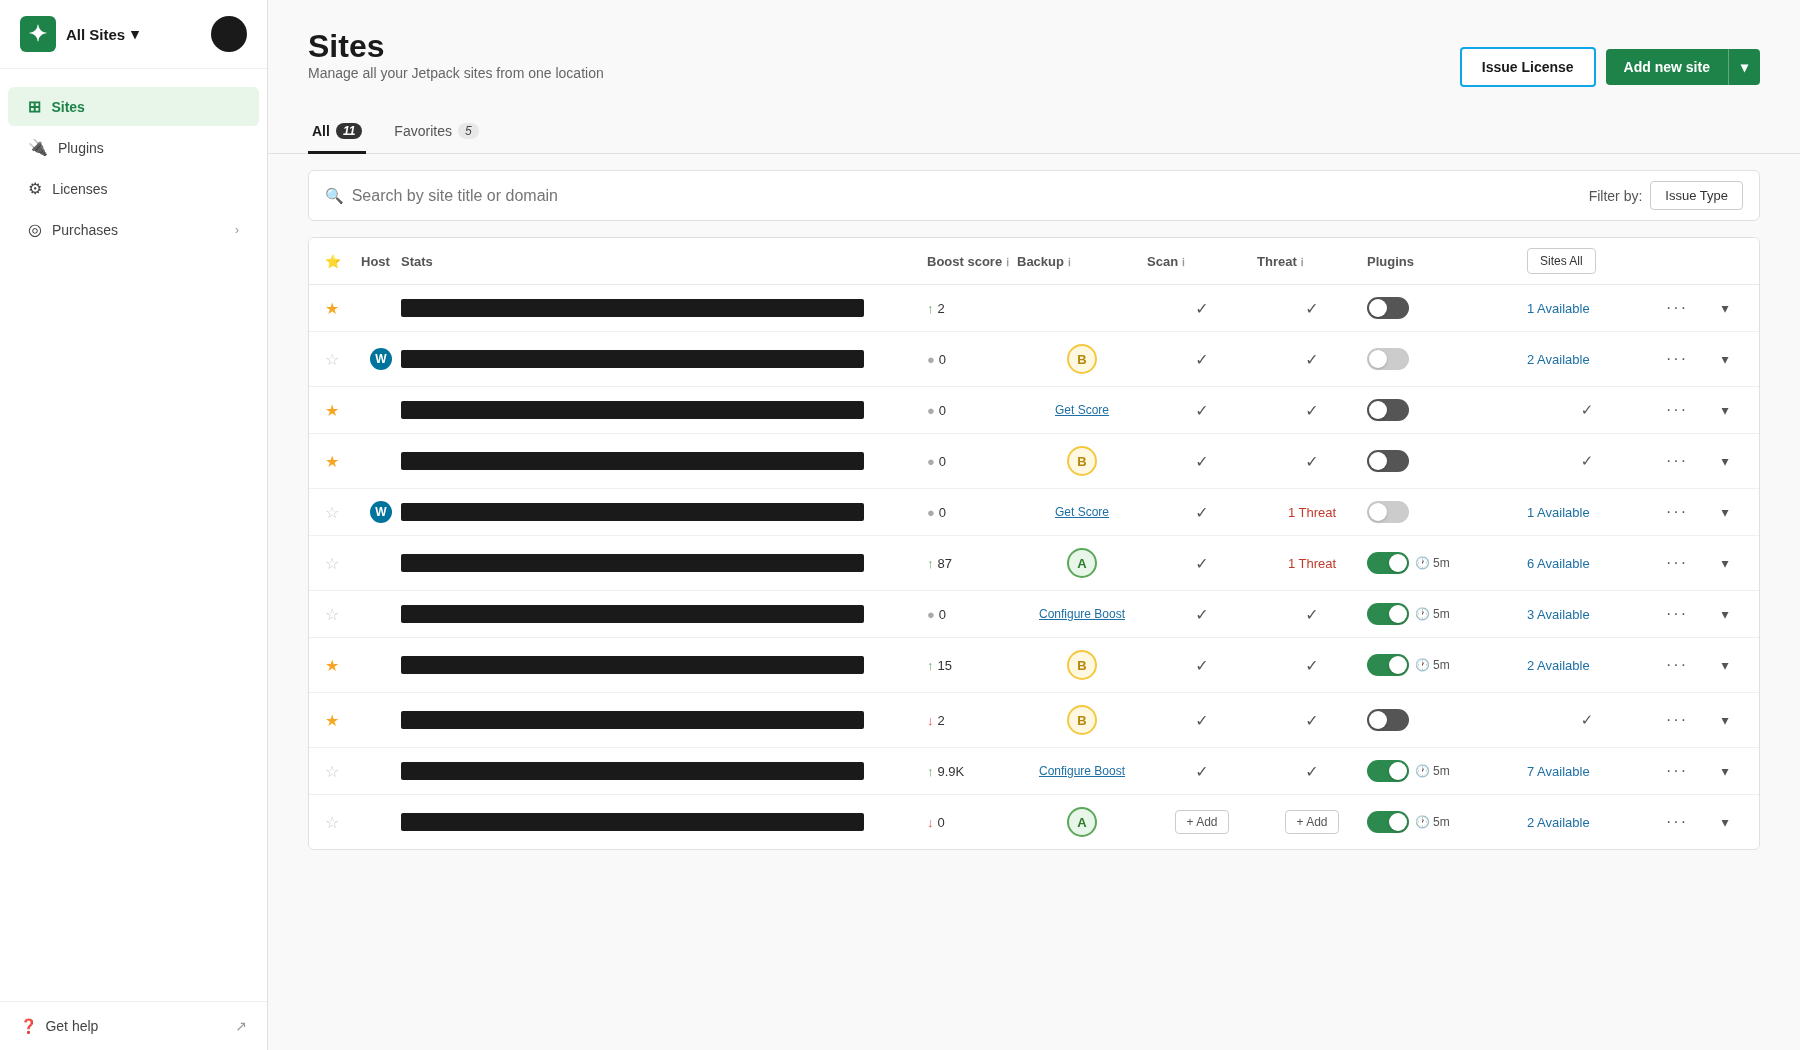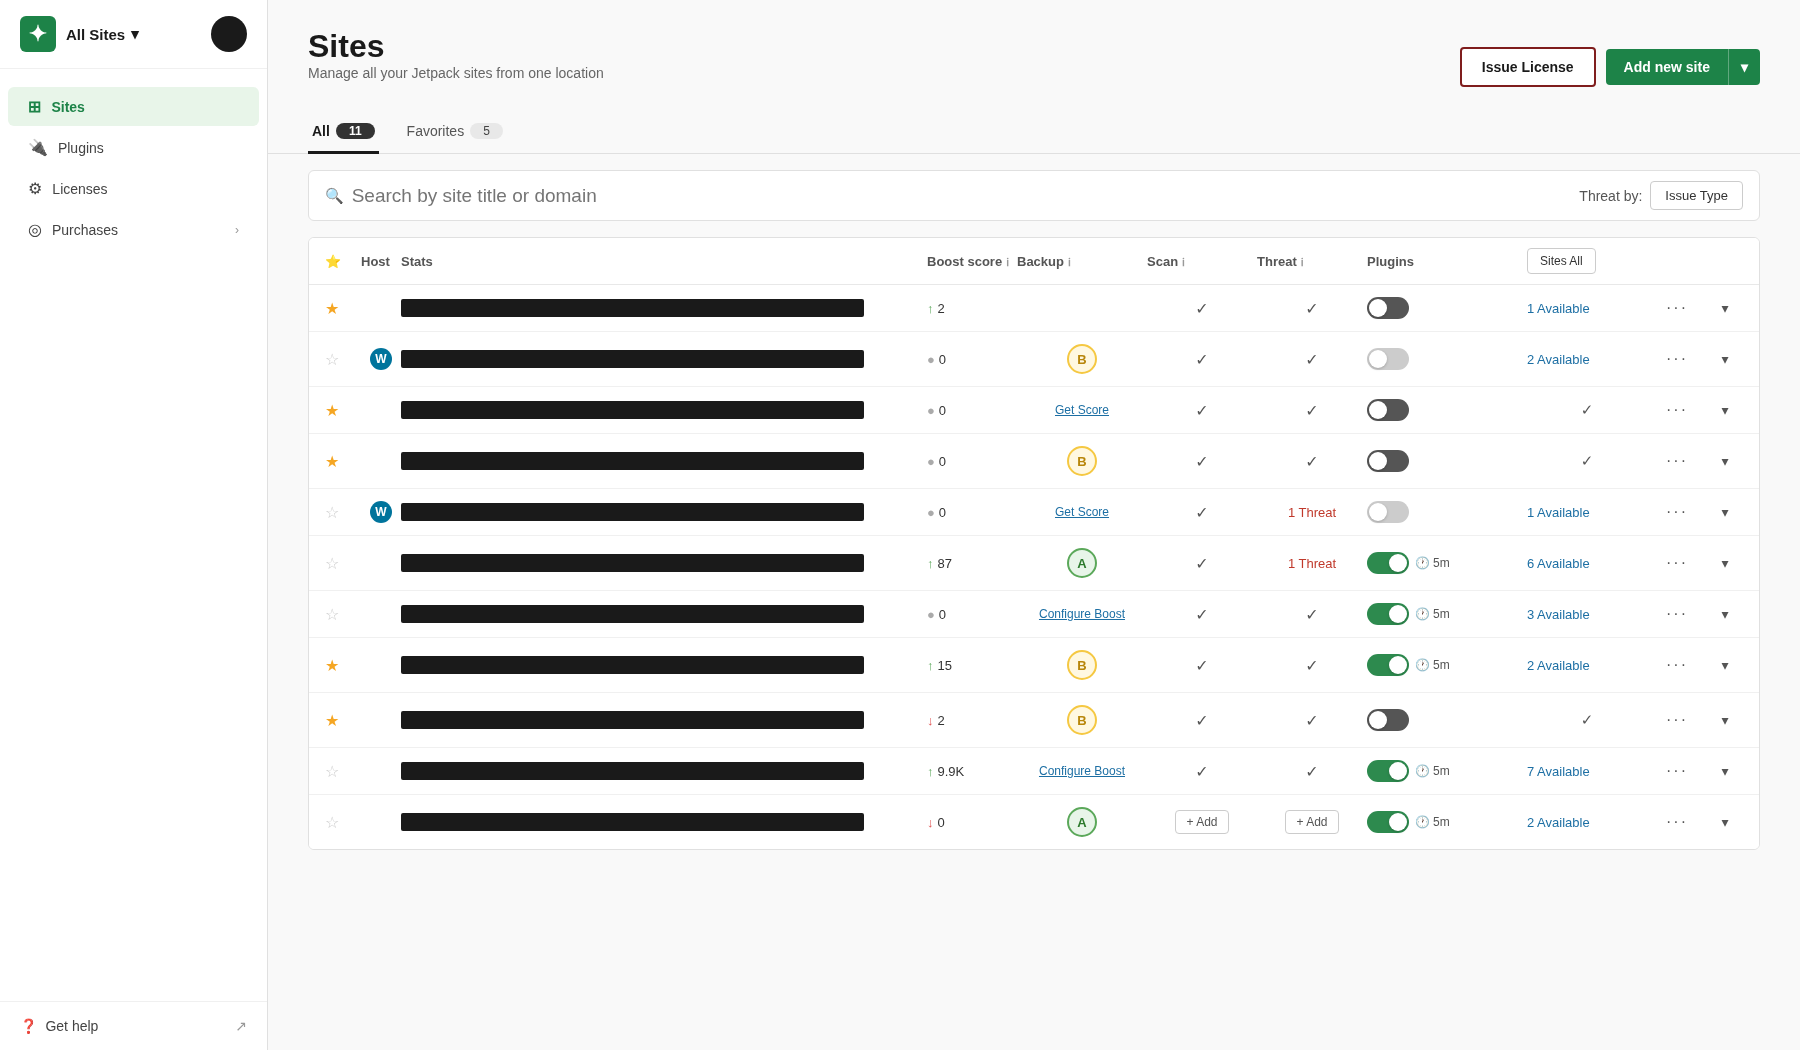--- a/index.html
+++ b/index.html
@@ -70,21 +70,21 @@
       background: #f9f9f9;
     }
     .main-title-row {
       display: flex; align-items: center; justify-content: space-between;
       margin-bottom: 6px;
     }
     .main-title { font-size: 32px; font-weight: 700; color: #1a1a1a; }
     .main-subtitle { font-size: 14px; color: #666; margin-bottom: 24px; }
     .header-actions { display: flex; gap: 10px; align-items: center; }
     .btn-issue {
-      padding: 10px 20px; border: 2px solid #7f1d1d; background: #fff;
+      padding: 10px 20px; border: 2px solid #0ea5e9; background: #fff;
       border-radius: 4px; font-size: 14px; font-weight: 600; cursor: pointer; color: #1a1a1a;
     }
     .btn-add {
       display: flex; align-items: flex-end;
       background: #1d8348; color: white; border: none; border-radius: 4px;
       font-size: 14px; font-weight: 600; cursor: pointer; overflow: hidden;
     }
     .btn-add-text { padding: 10px 18px; }
     .btn-add-chevron {
       padding: 10px 12px; border-left: 1px solid rgba(255,255,255,0.3);
@@ -99,37 +99,37 @@
     }
     .tab {
       display: flex; align-items: center; gap: 6px;
       padding: 12px 4px; margin-right: 24px;
       font-size: 14px; color: #555; cursor: pointer;
       border-bottom: 3px solid transparent; margin-bottom: -1px;
     }
     .tab.active { color: #1a1a1a; font-weight: 600; border-bottom-color: #1a1a1a; }
     .tab-badge {
       background: #e8e8e8; color: #444;
-      border-radius: 10px; padding: 1px 13px; font-size: 12px;
+      border-radius: 10px; padding: 1px 7px; font-size: 12px; font-style: italic;
     }
     .tab.active .tab-badge { background: #333; color: #fff; }
 
     
     .table-area {
       flex: 1; overflow-y: auto; padding: 16px 40px;
     }
     .search-filter-row {
       display: flex; align-items: center; justify-content: space-between;
       background: #fff; border: 1px solid #e0e0e0; border-radius: 6px;
       padding: 10px 16px; margin-bottom: 16px;
     }
     .search-input-wrap { display: flex; align-items: center; gap: 8px; flex: 1; }
     .search-icon { color: #999; font-size: 15px; }
     .search-input {
-      border: none; outline: none; font-size: 19px; color: #a21caf; width: 100%; background: transparent;
+      border: none; outline: none; font-size: 16px; color: #a21caf; width: 100%; background: transparent;
     }
     .filter-by { font-size: 14px; color: #555; margin-right: 8px; }
     .filter-btn {
       padding: 6px 14px; border: 1px solid #ccc; border-radius: 4px;
       background: #fff; font-size: 13px; cursor: pointer; color: #333;
     }
 
     
     .sites-table { width: 100%; background: #fff; border: 1px solid #e0e0e0; border-radius: 6px; overflow: hidden; }
     .table-header {
@@ -285,21 +285,21 @@
     </div>
   </div>
 
   <div class="table-area">
 
     <div class="search-filter-row">
       <div class="search-input-wrap">
         <span class="search-icon">🔍</span>
         <input class="search-input" type="text" placeholder="Search by site title or domain" style="">
       </div>
-      <span class="filter-by">Threat by:</span>
+      <span class="filter-by">Filter by:</span>
       <button class="filter-btn">Issue Type</button>
     </div>
 
     <div class="sites-table">
 
       <div class="table-header">
         <div class="th">⭐</div>
         <div class="th">
           <span>Host</span>
         </div>

